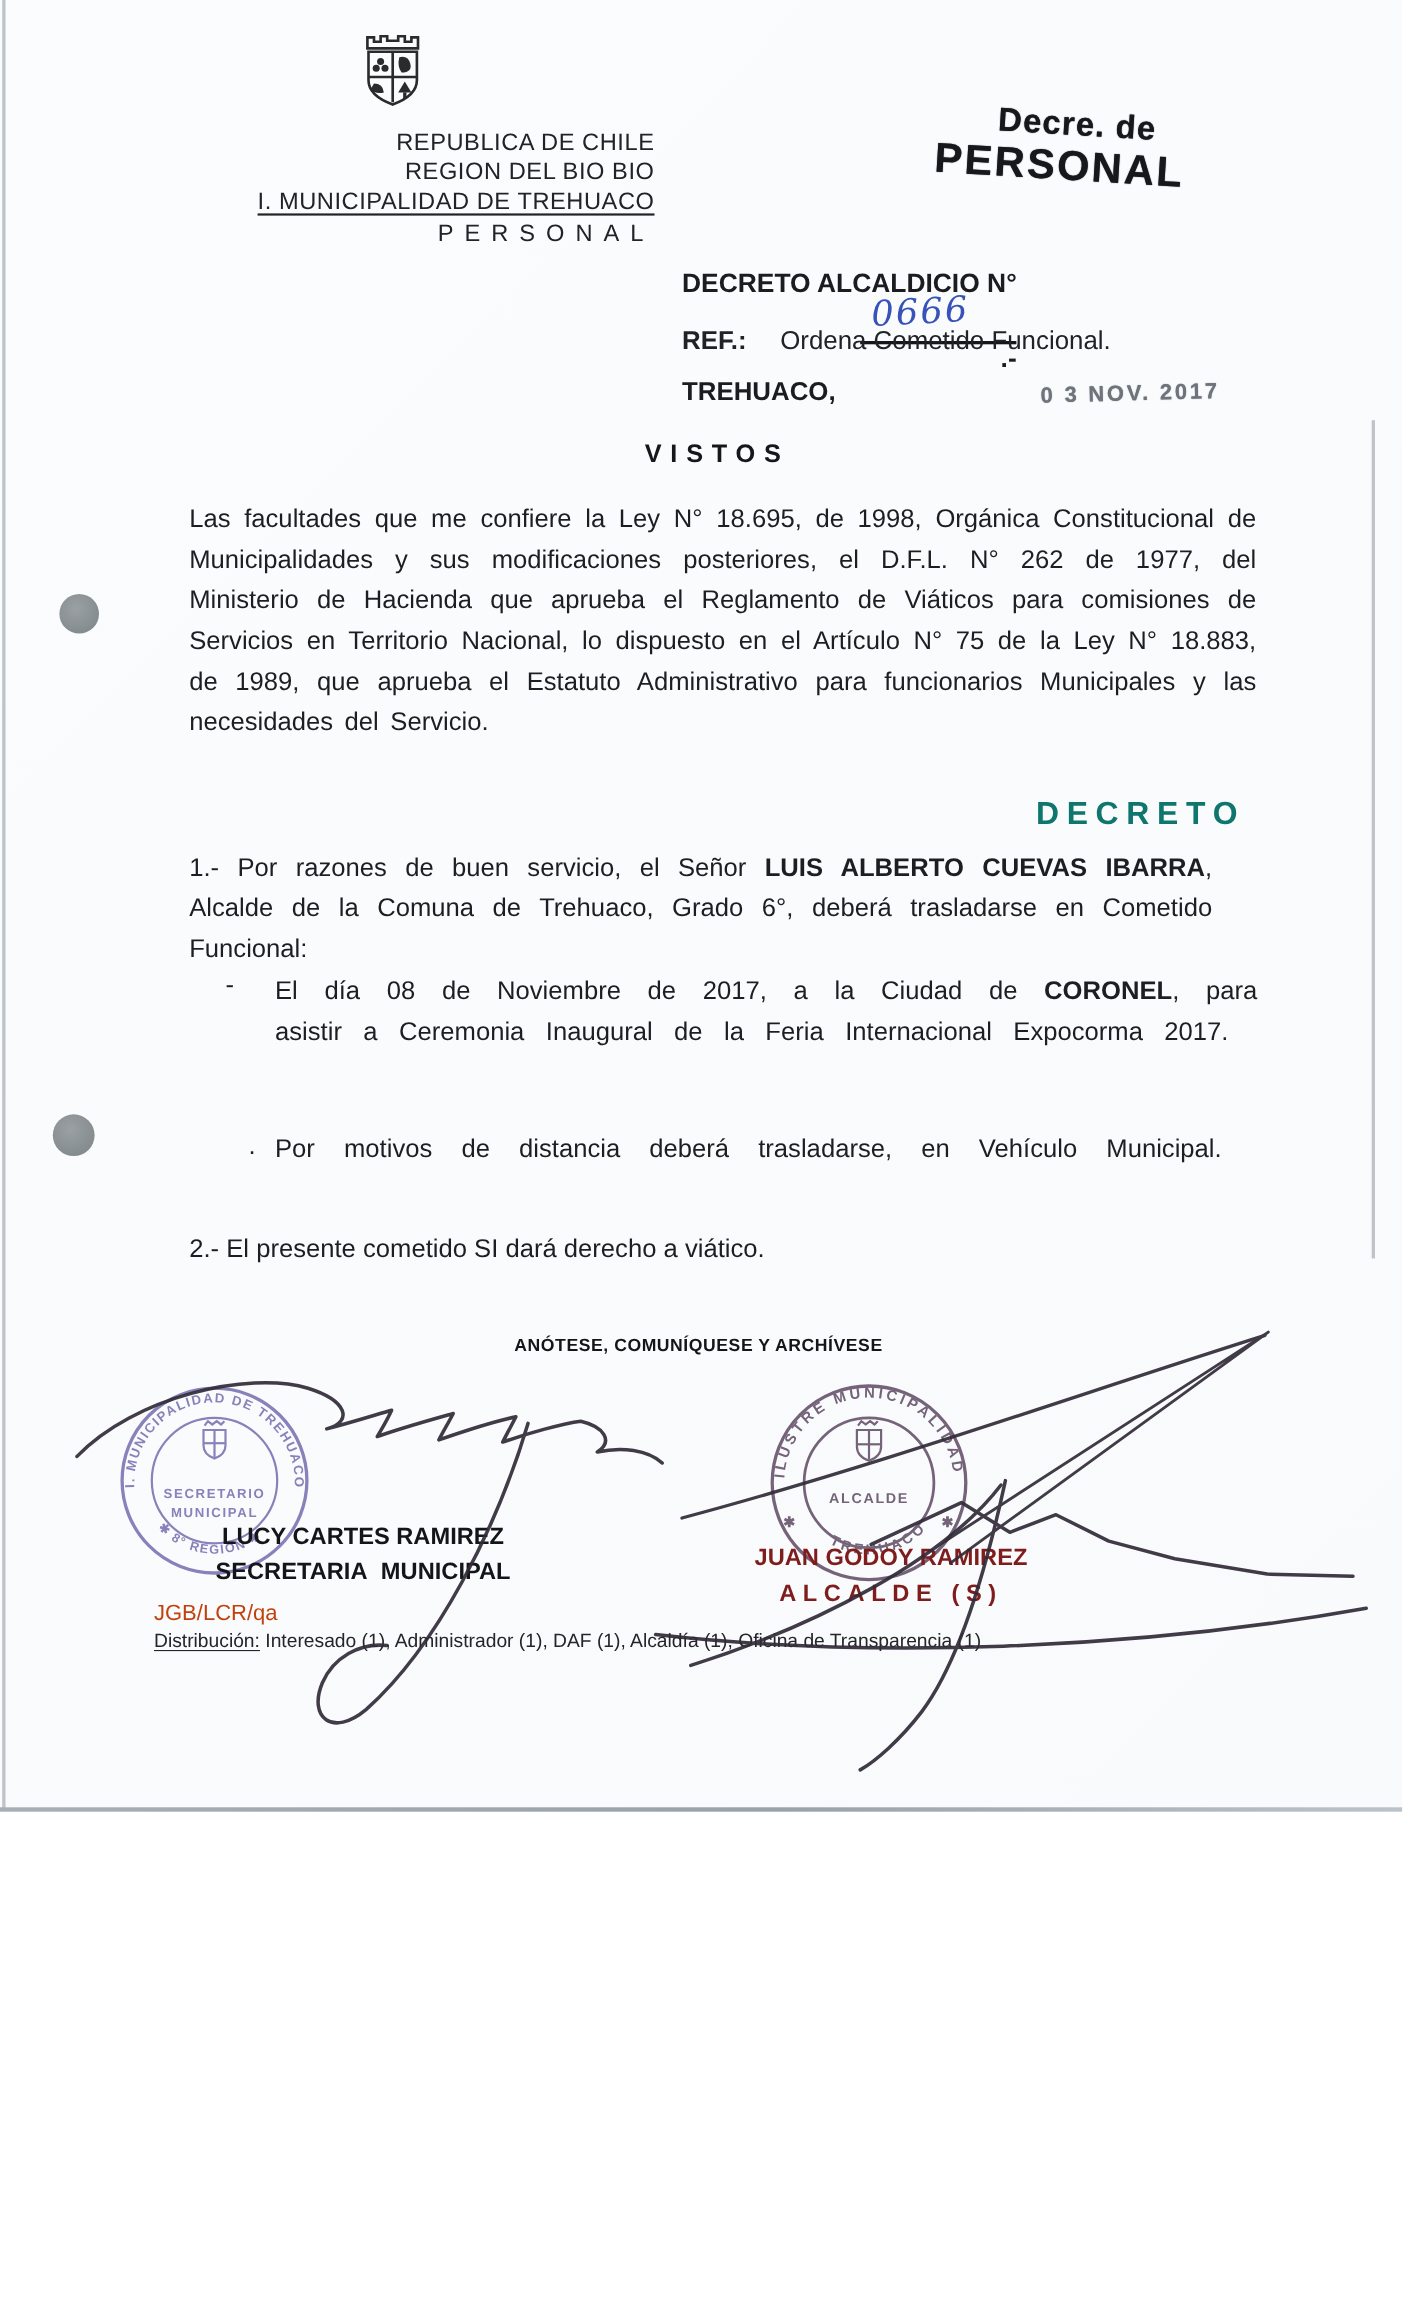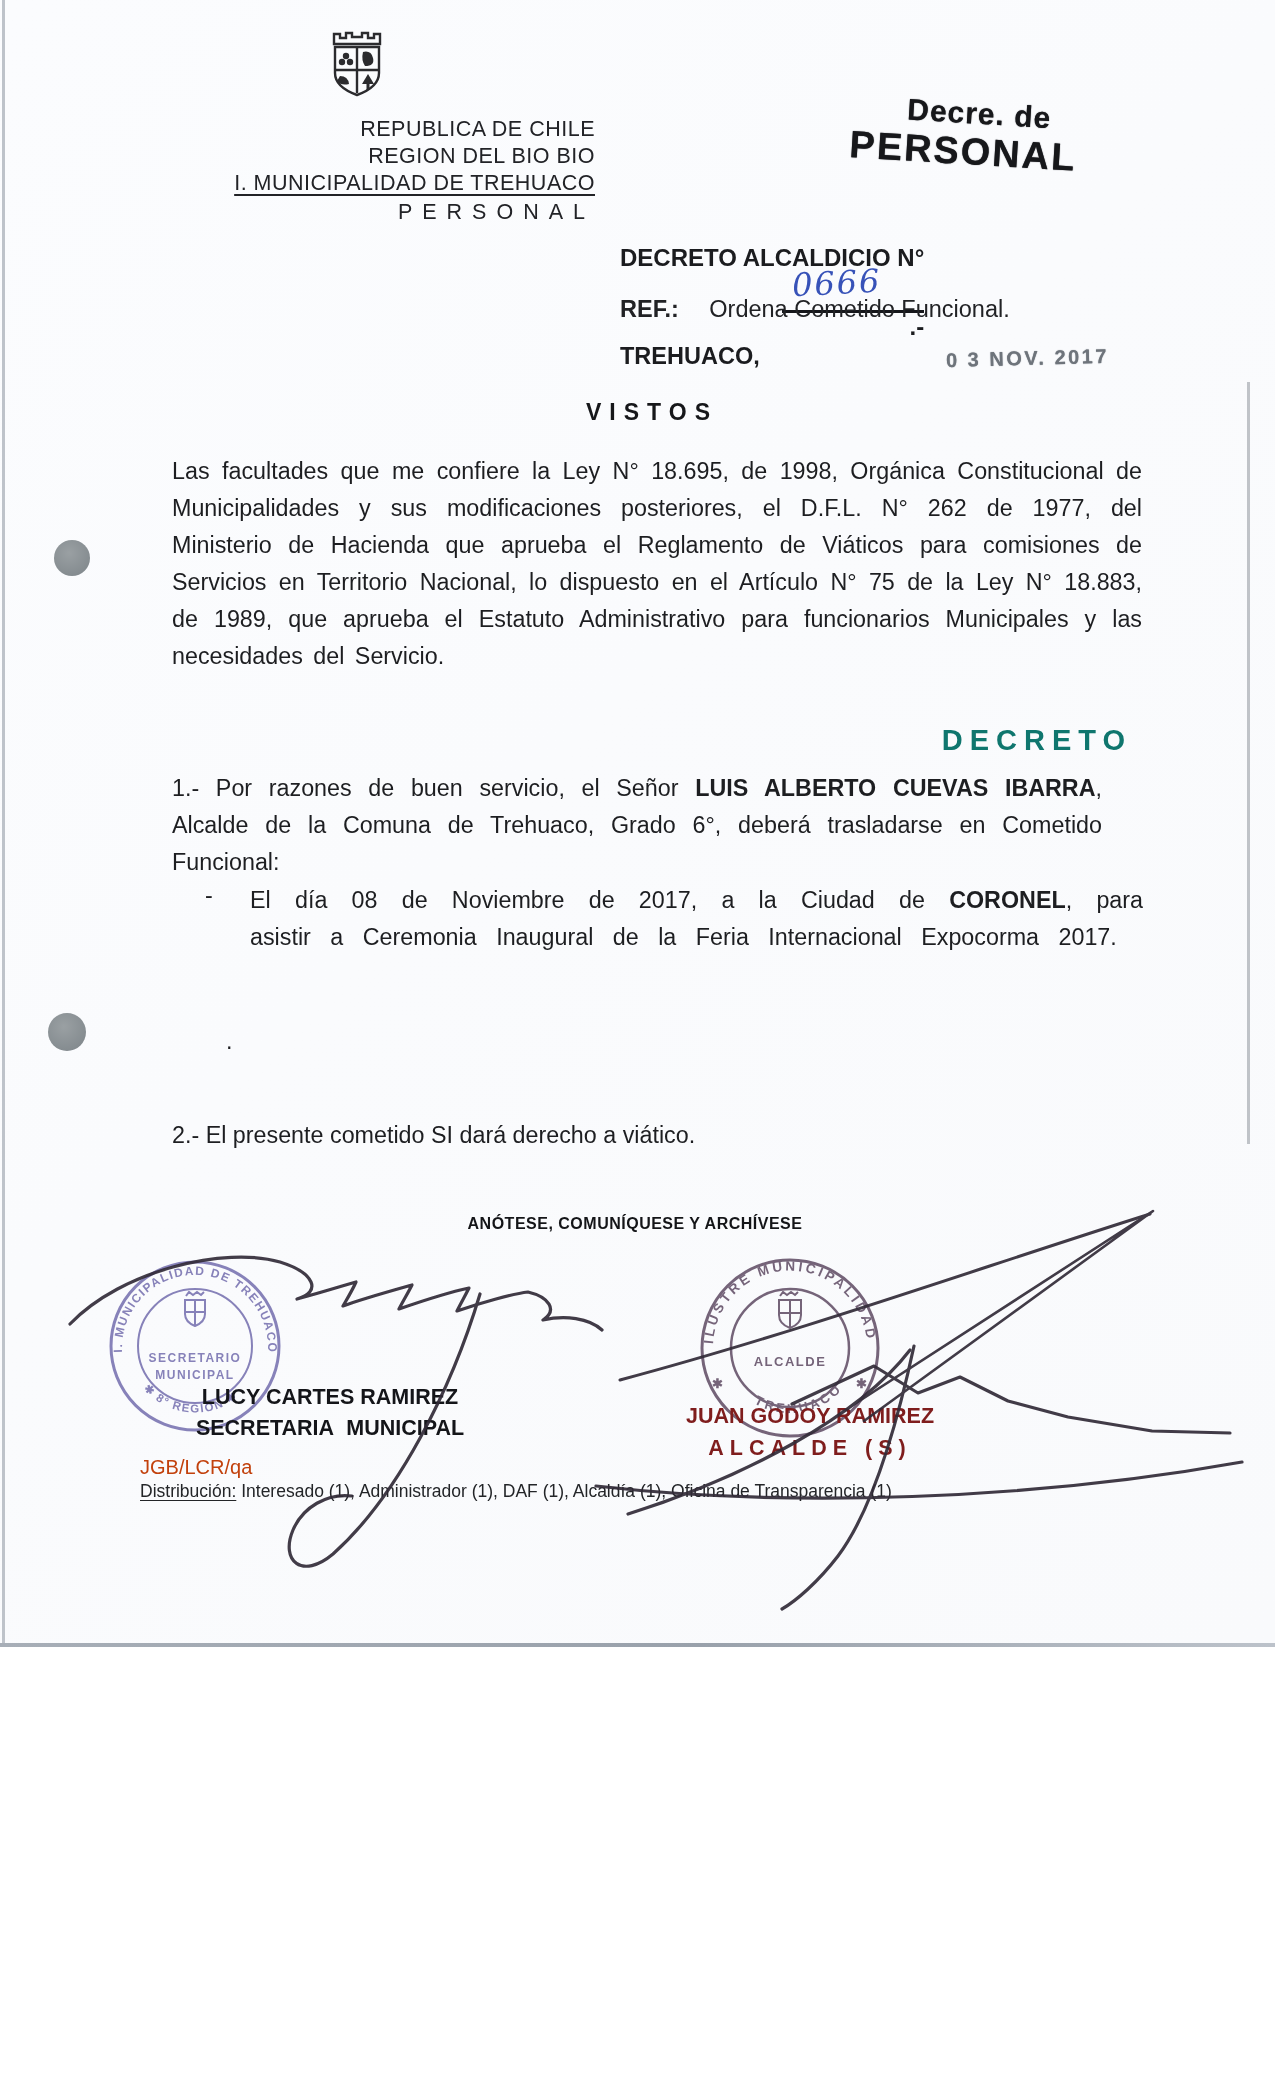--- a/index.html
+++ b/index.html
@@ -145,20 +145,21 @@
   <div class="abs p-vistos">Las facultades que me confiere la Ley N° 18.695, de 1998, Orgánica Constitucional de Municipalidades y sus modificaciones posteriores, el D.F.L. N° 262 de 1977, del Ministerio de Hacienda que aprueba el Reglamento de Viáticos para comisiones de Servicios en Territorio Nacional, lo dispuesto en el Artículo N° 75 de la Ley N° 18.883, de 1989, que aprueba el Estatuto Administrativo para funcionarios Municipales y las necesidades del Servicio.</div>
 
   <div class="abs h-decreto">DECRETO</div>
 
   <div class="abs p-point1"><span>1.- Por razones de buen servicio, el Señor </span><b>LUIS ALBERTO CUEVAS IBARRA</b><span>, Alcalde de la Comuna de Trehuaco, Grado 6°, deberá trasladarse en Cometido Funcional:</span></div>
 
   <div class="abs marker1">-</div>
   <div class="abs p-bullet1"><span>El día 08 de Noviembre de 2017, a la Ciudad de </span><b>CORONEL</b><span>, para asistir a Ceremonia Inaugural de la Feria Internacional Expocorma 2017.</span></div>
 
   <div class="abs marker2">.</div>
+  <div class="abs p-bullet2">Por motivos de distancia deberá trasladarse, en Vehículo Municipal.</div>
 
   <div class="abs p-point2">2.- El presente cometido SI dará derecho a viático.</div>
 
   <div class="abs closing">ANÓTESE, COMUNÍQUESE Y ARCHÍVESE</div>
 
   <svg class="abs stamp-left" viewBox="-88 -88 176 176">
     <g stroke="#6e68ab" fill="none">
       <circle r="84" stroke-width="3"></circle>
       <circle r="57" stroke-width="2"></circle>
     </g>

